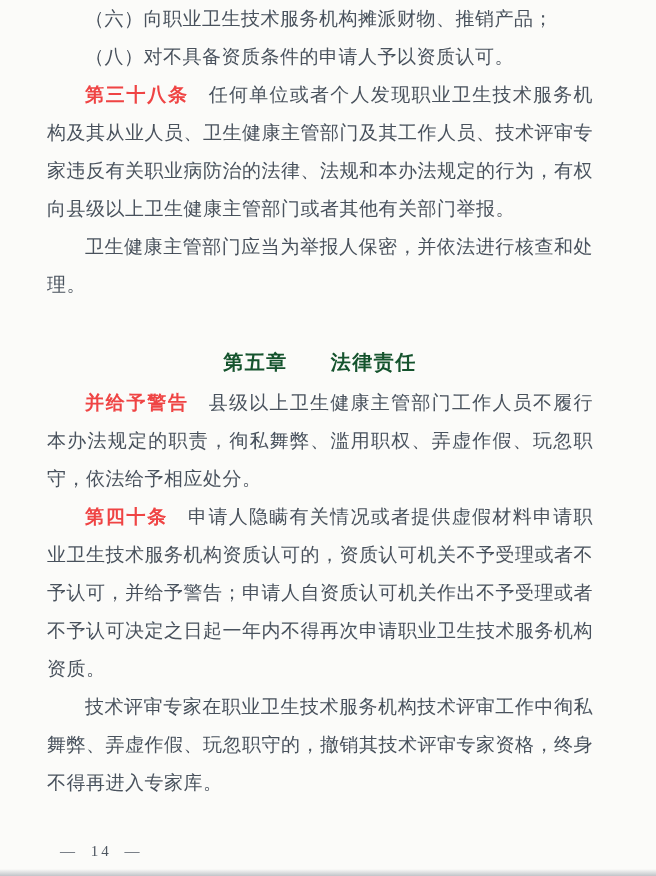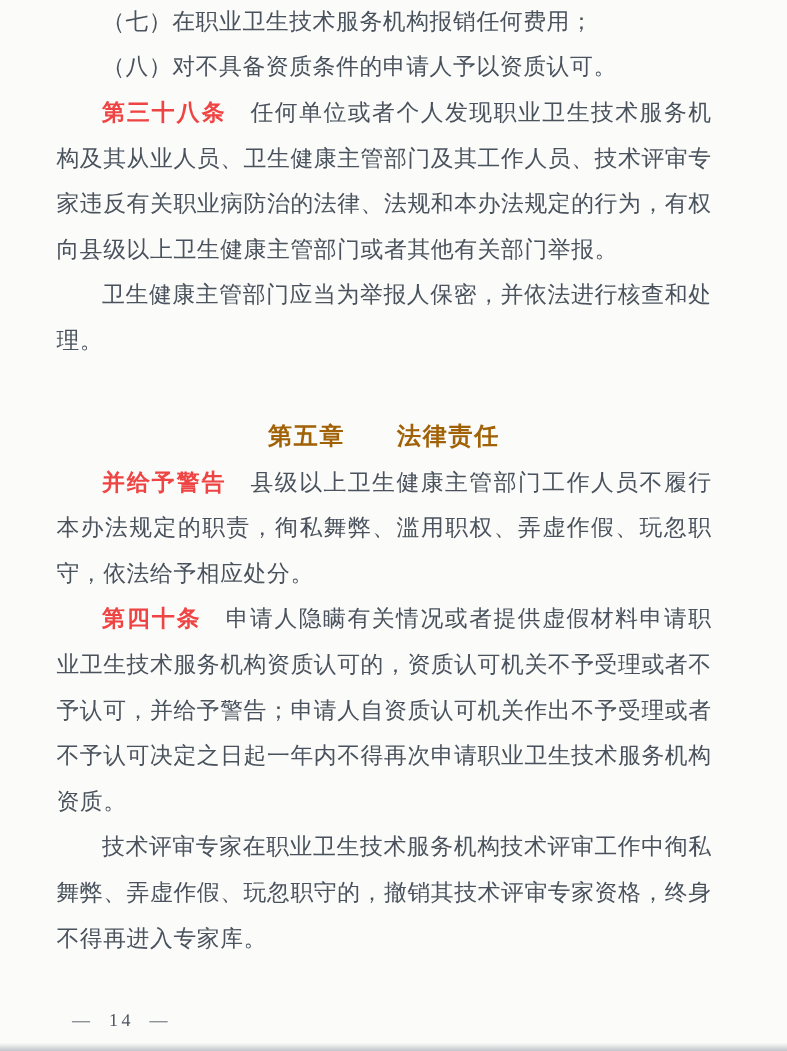--- a/index.html
+++ b/index.html
@@ -35,25 +35,25 @@
     font-family: "Liberation Sans", sans-serif;
     color: #ef4444;
     margin-right: 1.05em;
     letter-spacing: 1px;
   }
   .chapter {
     margin: 41px 0 1px 0;
     font-size: 20px;
     line-height: 38px;
     font-weight: bold;
-    font-family: Liberation Serif, serif;
+    font-family: Liberation Mono, monospace;
     text-align: center;
     text-indent: 0;
     letter-spacing: 1.5px;
-    color: #a16207;
+    color: #14532d;
   }
   .page-number {
     position: absolute;
     left: 13px;
     top: 843px;
     font-size: 15px;
     letter-spacing: 3px;
     word-spacing: 6px;
     color: #4d5660;
   }
@@ -64,22 +64,22 @@
     width: 656px;
     height: 7px;
     background: linear-gradient(to bottom, rgba(168,173,180,0), rgba(168,173,180,0.7));
   }
 </style>
 </head>
 <body>
 
 <main class="content">
 
+  <p class="para">（六）向职业卫生技术服务机构摊派财物、推销产品；</p>
 
-  <p class="para">（七）在职业卫生技术服务机构报销任何费用；</p>
 
   <p class="para">（八）对不具备资质条件的申请人予以资质认可。</p>
 
   <p class="para"><span class="article-label">第三十八条</span><span>任何单位或者个人发现职业卫生技术服务机构及其从业人员、卫生健康主管部门及其工作人员、技术评审专家违反有关职业病防治的法律、法规和本办法规定的行为，有权向县级以上卫生健康主管部门或者其他有关部门举报。</span></p>
 
   <p class="para">卫生健康主管部门应当为举报人保密，并依法进行核查和处理。</p>
 
   <h2 class="chapter">第五章　　法律责任</h2>
 
   <p class="para"><span class="article-label">并给予警告</span><span>县级以上卫生健康主管部门工作人员不履行本办法规定的职责，徇私舞弊、滥用职权、弄虚作假、玩忽职守，依法给予相应处分。</span></p>

